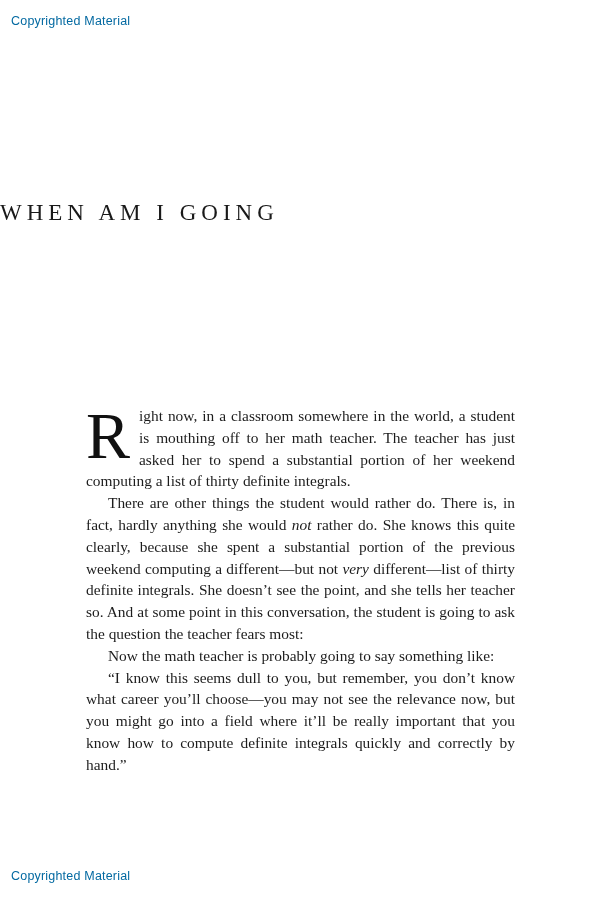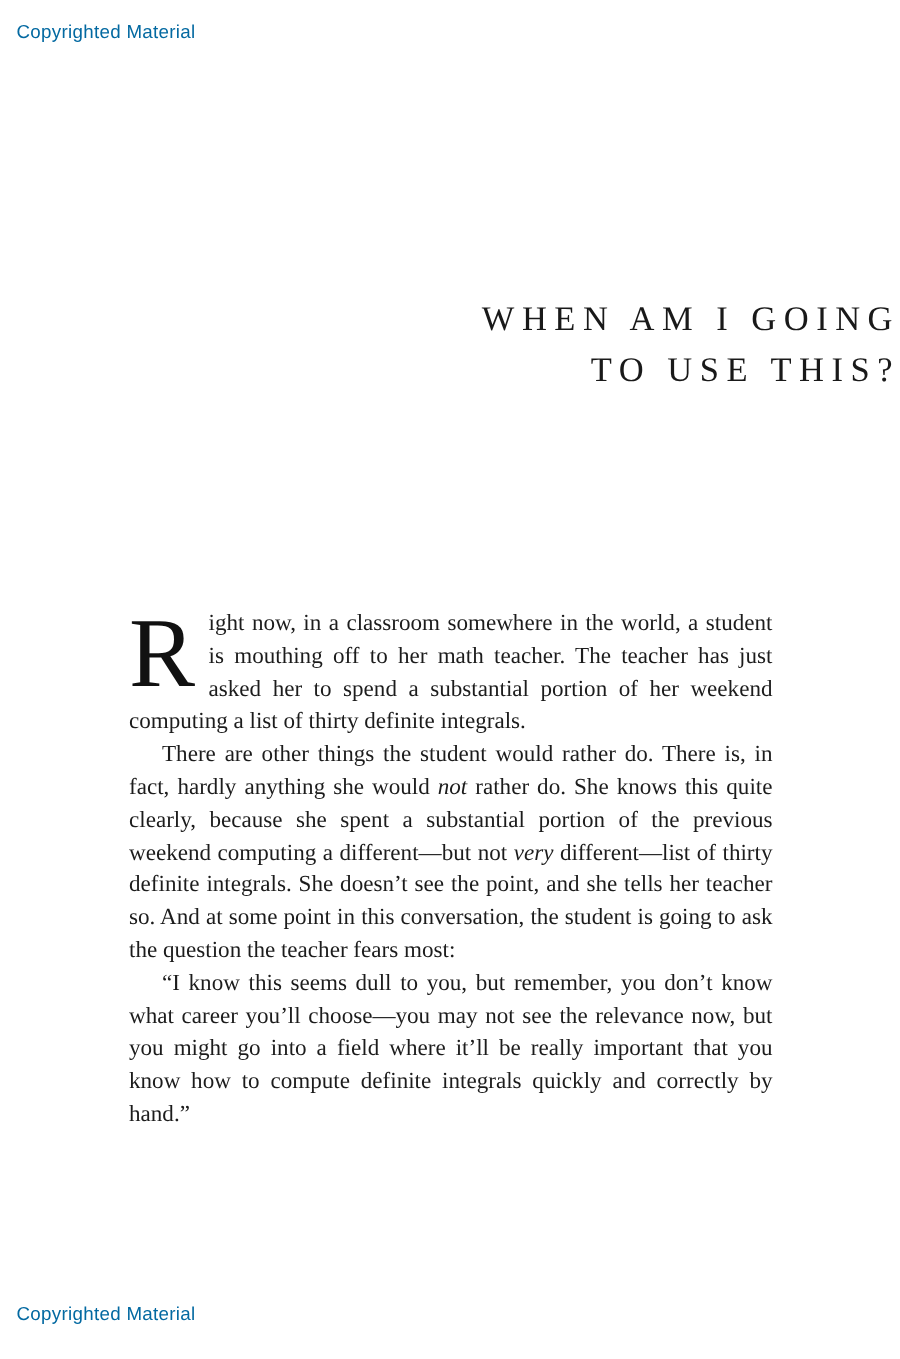--- a/index.html
+++ b/index.html
@@ -28,21 +28,21 @@
     letter-spacing: 0.2px;
     padding-left: 11px;
   }
   .copyright.top { top: 14px; }
   .copyright.bottom { top: 869px; }
   .chapter-title {
     position: absolute;
     top: 196px;
     left: 0;
     width: 100%;
-    text-align: right;
+    text-align: left;
     font-size: 23px;
     letter-spacing: 5px;
     line-height: 34px;
     color: #191919;
     font-weight: 400;
   }
   .body-text {
     position: absolute;
     top: 405px;
     left: 86px;
@@ -71,30 +71,30 @@
 </style>
 </head>
 <body>
 
 <div class="page">
 
   <div class="copyright top">Copyrighted Material</div>
 
   <div class="chapter-title">
     <div>WHEN AM I GOING</div>
-    <div>TO USE THIS?</div>
   </div>
 
   <div class="body-text">
 
     <p><span class="dropcap">R</span><span>ight now, in a classroom somewhere in the world, a student is mouthing off to her math teacher. The teacher has just asked her to spend a substantial portion of her weekend computing a list of thirty definite integrals.</span></p>
 
     <p class="indent"><span>There are other things the student would rather do. There is, in fact, hardly anything she would </span><span class="italic">not</span><span> rather do. She knows this quite clearly, because she spent a substantial portion of the previous weekend computing a different—but not </span><span class="italic">very</span><span> different—list of thirty definite integrals. She doesn’t see the point, and she tells her teacher so. And at some point in this conversation, the student is going to ask the question the teacher fears most:</span></p>
 
 
+    <p class="indent">Now the math teacher is probably going to say something like:</p>
 
     <p class="indent">“I know this seems dull to you, but remember, you don’t know what career you’ll choose—you may not see the relevance now, but you might go into a field where it’ll be really important that you know how to compute definite integrals quickly and correctly by hand.”</p>
 
 
   </div>
 
   <div class="copyright bottom">Copyrighted Material</div>
 
 </div>
 

